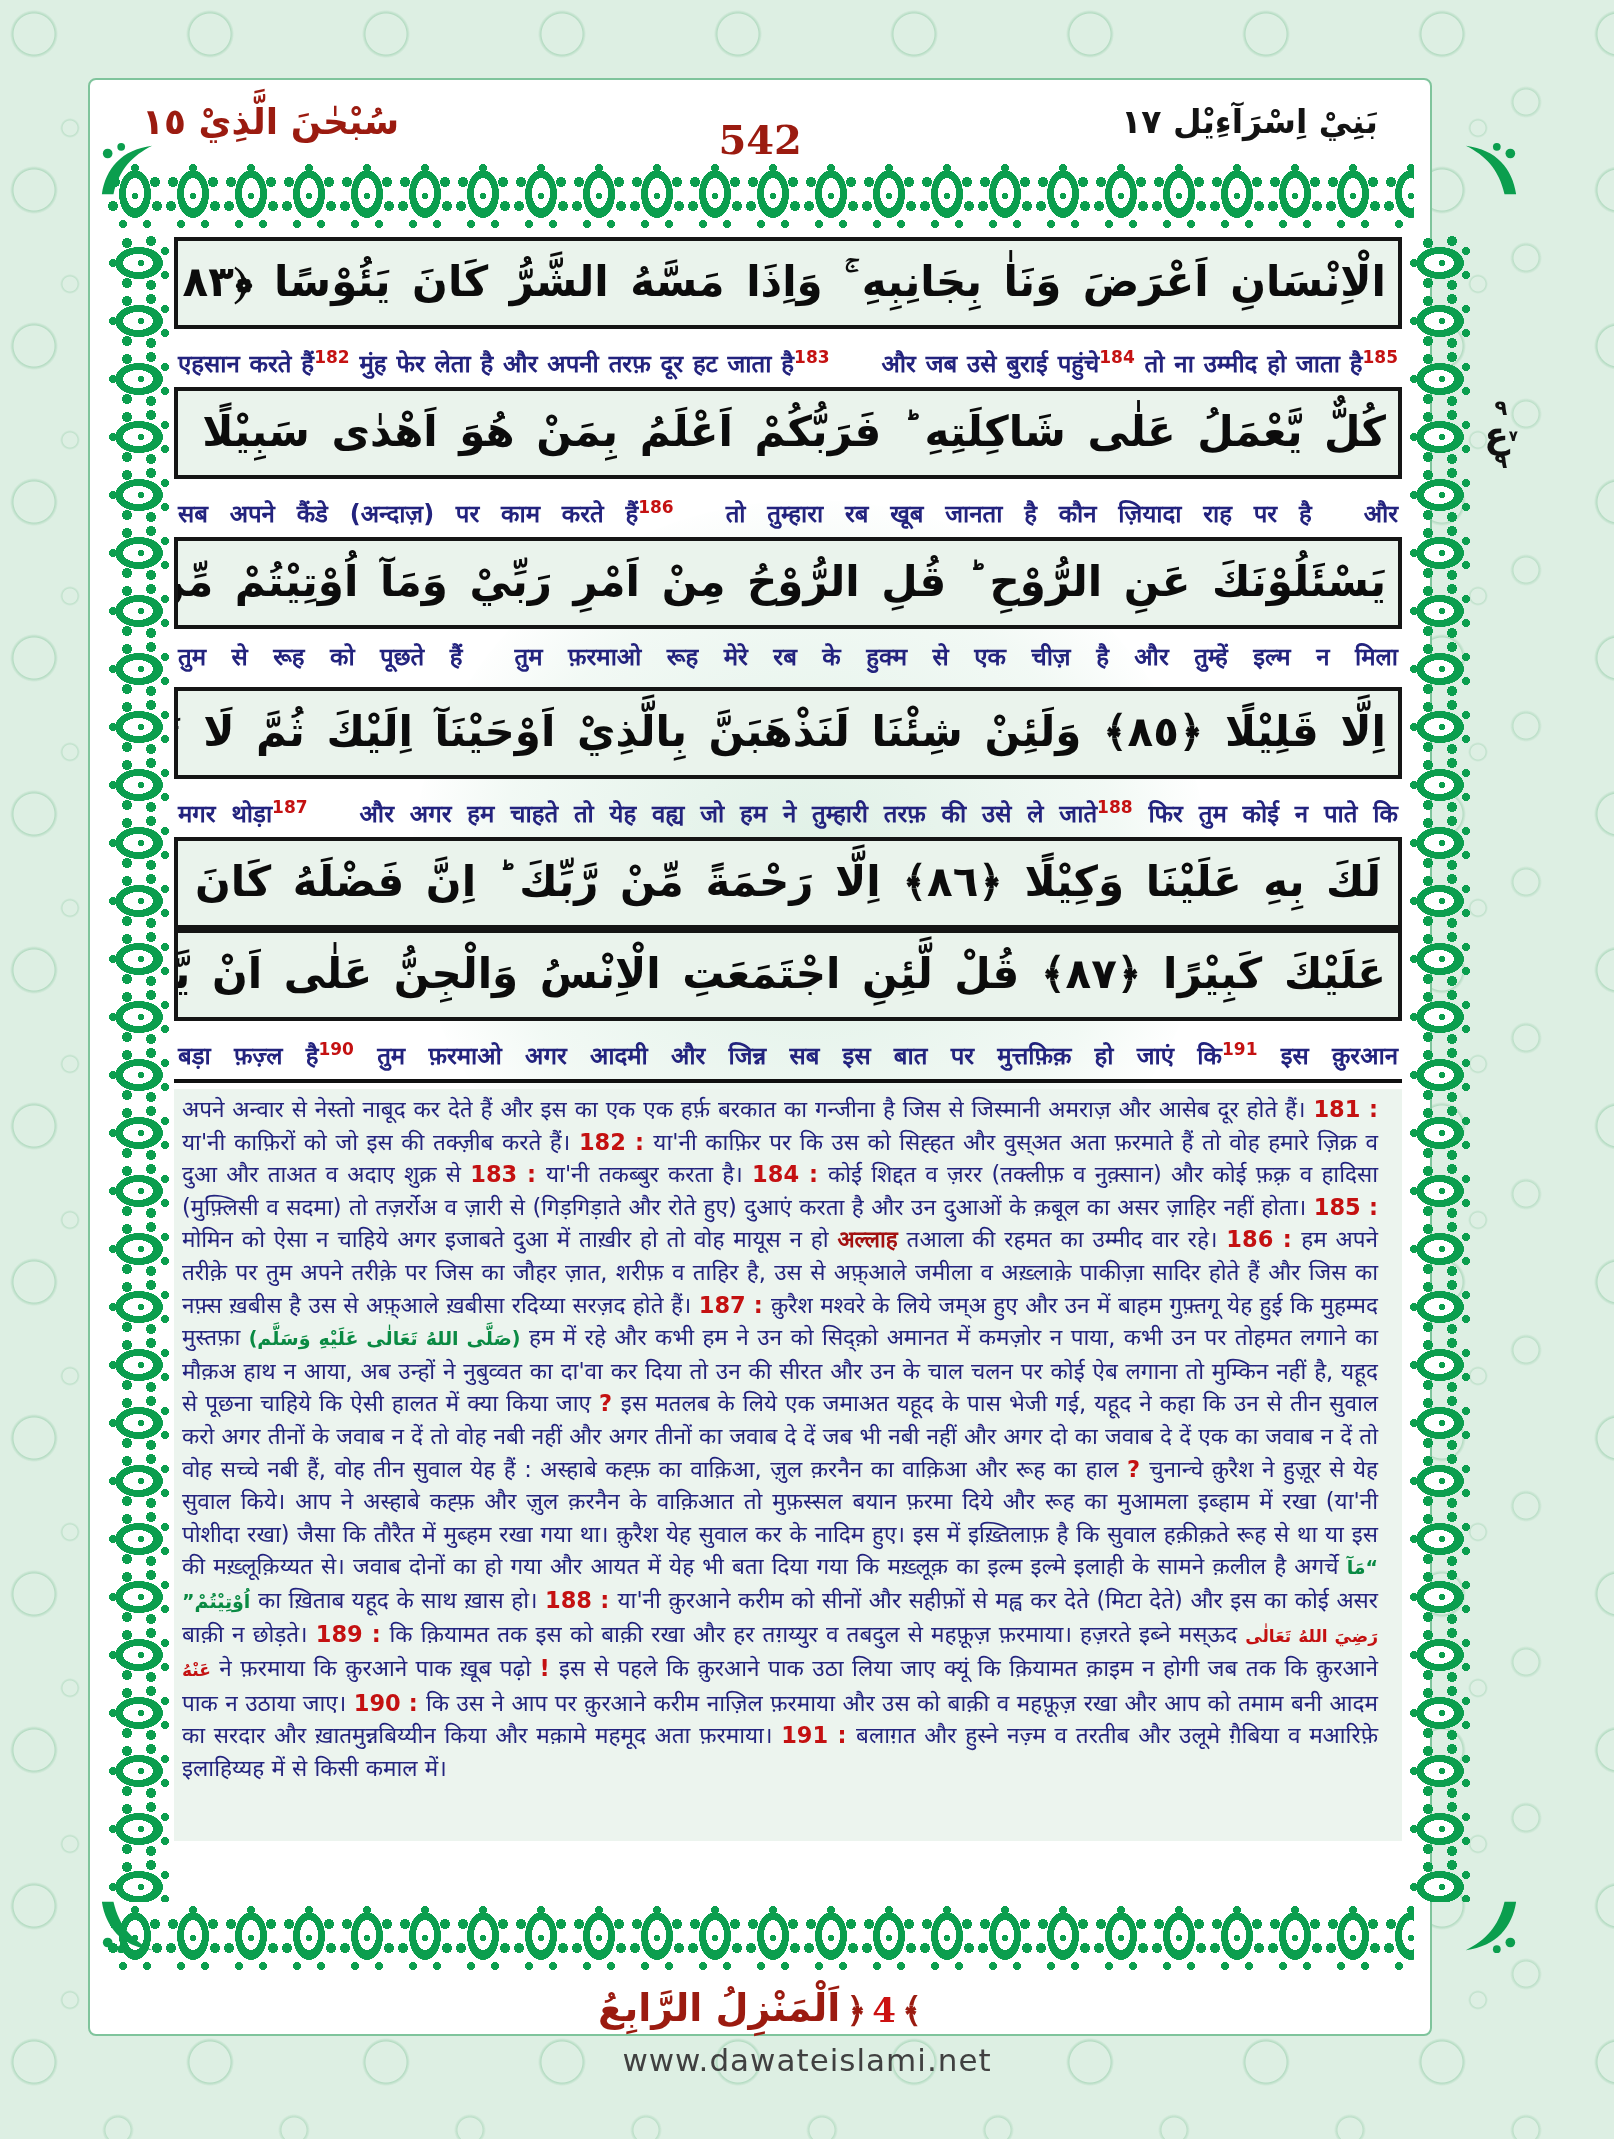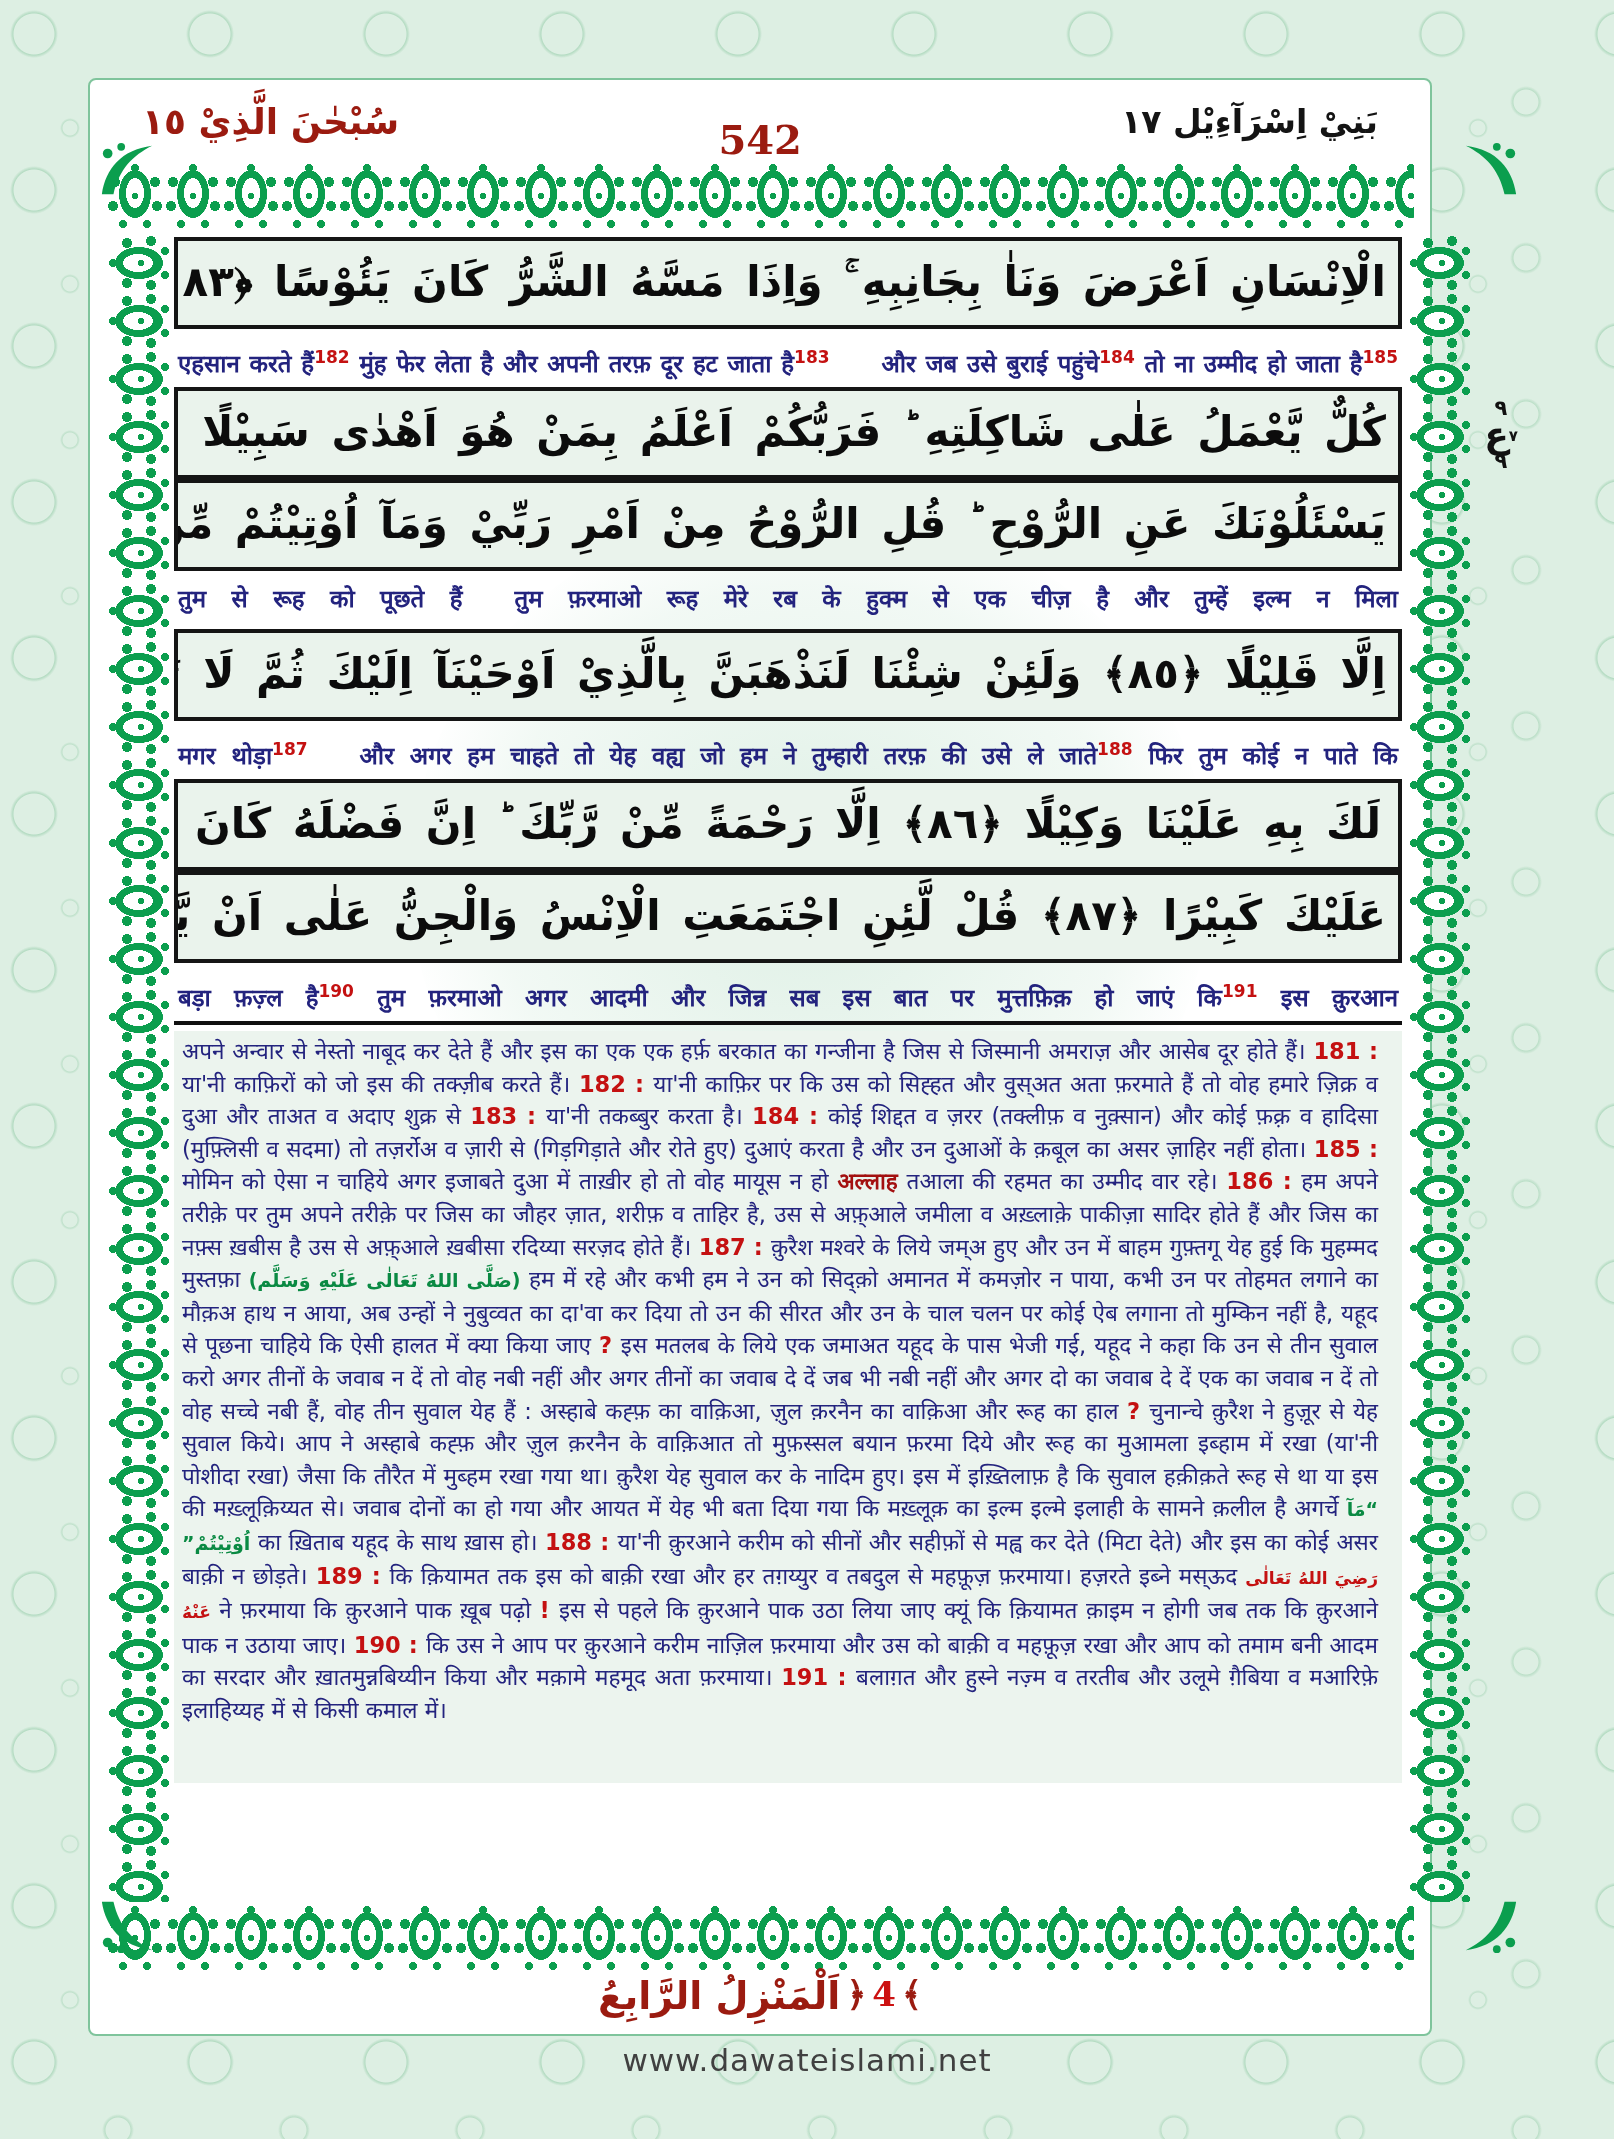--- a/index.html
+++ b/index.html
@@ -100,21 +100,21 @@
   .seg-rar { color:#c41111; font-weight:bold; font-size:17px; direction:rtl; unicode-bidi:embed; }
 
   .ruku { position:absolute; left:1388px; top:318px; width:46px; z-index:3;
     text-align:center; color:#111; font-weight:bold; line-height:1; }
   .ruku .r-top    { display:block; font-size:21px; }
   .ruku .r-letter { display:inline-block; font-size:36px; line-height:.9; }
   .ruku .r-inner  { display:inline-block; font-size:15px; vertical-align:6px; }
   .ruku .r-bottom { display:block; font-size:21px; }
 
   .manzil { position:absolute; left:0; right:0; top:1894px; height:56px; z-index:3;
-    display:flex; align-items:flex-start; justify-content:center; gap:6px; }
+    display:flex; align-items:flex-end; justify-content:center; gap:6px; }
   .manzil-text { font-size:38px; font-weight:bold; color:#9b1b10; direction:rtl; }
   .manzil-brk  { font-size:34px; font-weight:bold; color:#9b1b10; }
   .manzil-num  { font-size:34px; font-weight:bold; color:#cc1111; font-family:"DejaVu Serif", serif; }
 
   .website { position:absolute; left:0; top:2042px; width:1614px; text-align:center;
     font-size:31px; color:#404040; letter-spacing:1px; }
 </style>
 </head>
 <body>
 
@@ -158,20 +158,21 @@
     <span class="r-top">٩</span>
     <span class="r-letter">ع</span><span class="r-inner">٧</span>
     <span class="r-bottom">٩</span>
   </div>
 
   <div class="content">
     <div class="vbox">الْاِنْسَانِ اَعْرَضَ وَنَاٰ بِجَانِبِهِ ۚ وَاِذَا مَسَّهُ الشَّرُّ كَانَ يَئُوْسًا ﴿٨٣﴾ قُلْ</div>
     <div class="trans"><span class="seg seg-n">एहसान करते हैं</span><span class="seg seg-sup">182</span><span class="seg seg-n"> मुंह फेर लेता है और अपनी तरफ़ दूर हट जाता है</span><span class="seg seg-sup">183</span><span class="seg seg-gap"></span><span class="seg seg-n">और जब उसे बुराई पहुंचे</span><span class="seg seg-sup">184</span><span class="seg seg-n"> तो ना उम्मीद हो जाता है</span><span class="seg seg-sup">185</span><span class="seg seg-gap"></span></div>
 
     <div class="vbox">كُلٌّ يَّعْمَلُ عَلٰى شَاكِلَتِهِ ؕ فَرَبُّكُمْ اَعْلَمُ بِمَنْ هُوَ اَهْدٰى سَبِيْلًا ﴿٨٤﴾ وَ</div>
+    <div class="trans"><span class="seg seg-n">सब अपने कैंडे (अन्दाज़) पर काम करते हैं</span><span class="seg seg-sup">186</span><span class="seg seg-gap"></span><span class="seg seg-n">तो तुम्हारा रब खूब जानता है कौन ज़ियादा राह पर है</span><span class="seg seg-gap"></span><span class="seg seg-n">और</span></div>
 
     <div class="vbox">يَسْئَلُوْنَكَ عَنِ الرُّوْحِ ؕ قُلِ الرُّوْحُ مِنْ اَمْرِ رَبِّيْ وَمَآ اُوْتِيْتُمْ مِّنَ الْعِلْمِ</div>
     <div class="trans"><span class="seg seg-n">तुम से रूह को पूछते हैं</span><span class="seg seg-gap"></span><span class="seg seg-n">तुम फ़रमाओ रूह मेरे रब के हुक्म से एक चीज़ है और तुम्हें इल्म न मिला</span></div>
 
     <div class="vbox">اِلَّا قَلِيْلًا ﴿٨٥﴾ وَلَئِنْ شِئْنَا لَنَذْهَبَنَّ بِالَّذِيْ اَوْحَيْنَآ اِلَيْكَ ثُمَّ لَا تَجِدُ</div>
     <div class="trans"><span class="seg seg-n">मगर थोड़ा</span><span class="seg seg-sup">187</span><span class="seg seg-gap"></span><span class="seg seg-n">और अगर हम चाहते तो येह वह्य जो हम ने तुम्हारी तरफ़ की उसे ले जाते</span><span class="seg seg-sup">188</span><span class="seg seg-n"> फिर तुम कोई न पाते कि</span></div>
 
     <div class="vbox">لَكَ بِهِ عَلَيْنَا وَكِيْلًا ﴿٨٦﴾ اِلَّا رَحْمَةً مِّنْ رَّبِّكَ ؕ اِنَّ فَضْلَهُ كَانَ</div>
 
     <div class="vbox">عَلَيْكَ كَبِيْرًا ﴿٨٧﴾ قُلْ لَّئِنِ اجْتَمَعَتِ الْاِنْسُ وَالْجِنُّ عَلٰى اَنْ يَّاْتُوْا</div>

